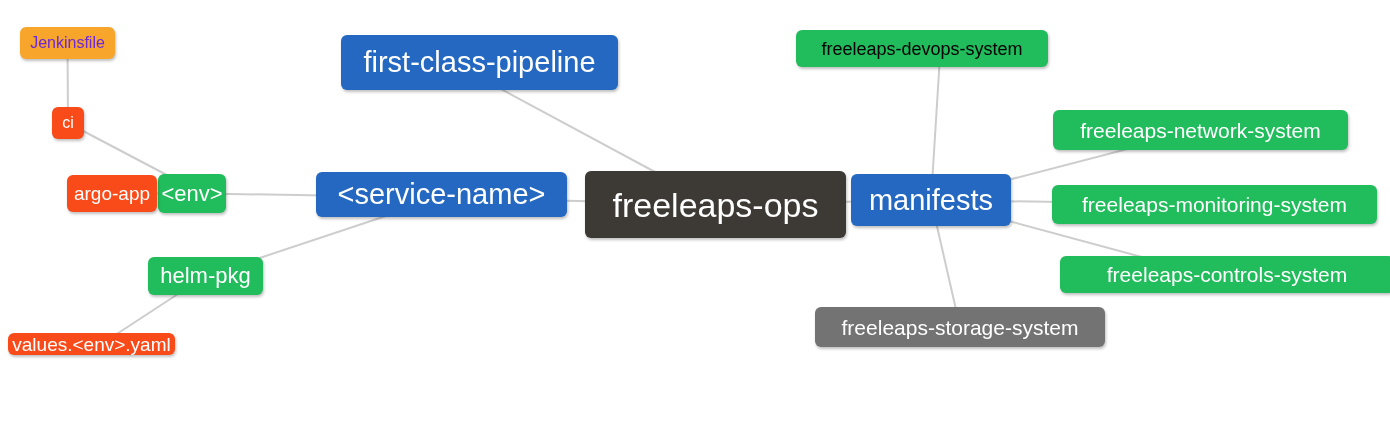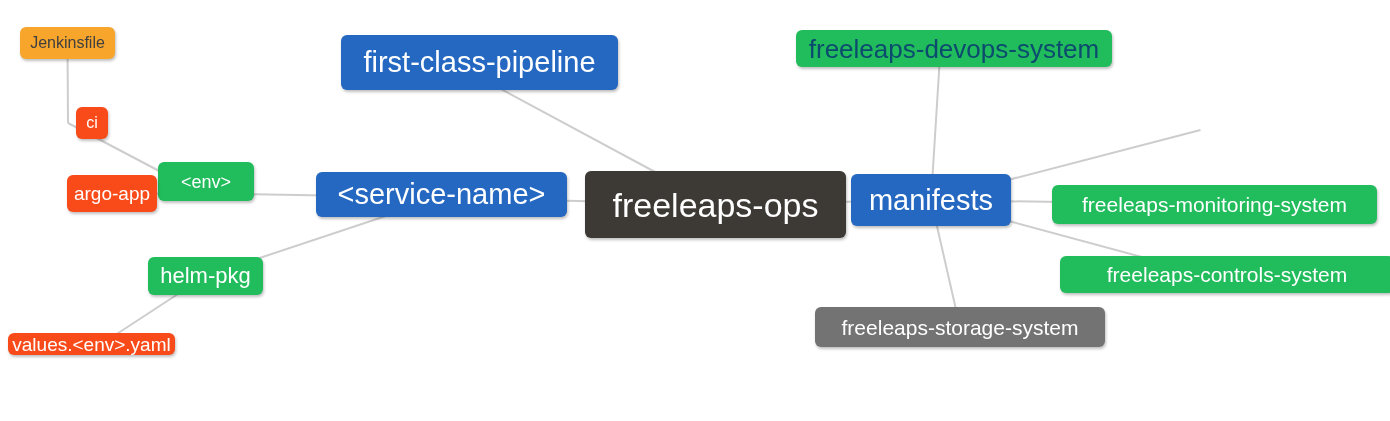--- a/index.html
+++ b/index.html
@@ -52,23 +52,24 @@
       <line x1="931" y1="200" x2="940.5" y2="48.5" stroke="#cdcdcd" stroke-width="2"></line>
       <line x1="931" y1="200" x2="1200.5" y2="130" stroke="#cdcdcd" stroke-width="2"></line>
       <line x1="931" y1="200" x2="1214.5" y2="204.5" stroke="#cdcdcd" stroke-width="2"></line>
       <line x1="931" y1="200" x2="1206.5" y2="274.5" stroke="#cdcdcd" stroke-width="2"></line>
       <line x1="931" y1="200" x2="960" y2="327" stroke="#cdcdcd" stroke-width="2"></line>
     </svg>
 <div class="node" style="left: 585px; top: 171px; width: 261px; height: 67px; font-size: 34px; background: rgb(61, 57, 53); color: rgb(255, 255, 255);">freeleaps-ops</div>
     <div class="node" style="left: 313px; top: 35px; width: 277px; height: 55px; font-size: 29px; background: rgb(36, 104, 194); color: rgb(255, 255, 255); margin-left: 28px;">first-class-pipeline</div>
     <div class="node" style="left: 316px; top: 172px; width: 251px; height: 45px; font-size: 29px; background: rgb(36, 104, 194); color: rgb(255, 255, 255);">&lt;service-name&gt;</div>
     <div class="node" style="left: 851px; top: 174px; width: 160px; height: 52px; font-size: 29px; background: rgb(36, 104, 194); color: rgb(255, 255, 255);">manifests</div>
-    <div class="node" style="left: 158px; top: 162px; width: 96px; height: 39px; font-size: 18px; background: rgb(33, 188, 92); color: rgb(255, 255, 255);">&lt;env&gt;</div>
+    <div class="node" style="left: 158px; top: 174px; width: 68px; height: 39px; font-size: 22px; background: rgb(33, 188, 92); color: rgb(255, 255, 255);">&lt;env&gt;</div>
     <div class="node" style="left: 148px; top: 257px; width: 115px; height: 38px; font-size: 22px; background: rgb(33, 188, 92); color: rgb(255, 255, 255);">helm-pkg</div>
-    <div class="node" style="left: 52px; top: 107px; width: 32px; height: 32px; font-size: 16px; background: rgb(249, 74, 26); color: rgb(255, 255, 255); margin-left: 24px;">ci</div>
+    <div class="node" style="left: 52px; top: 107px; width: 32px; height: 32px; font-size: 16px; background: rgb(249, 74, 26); color: rgb(255, 255, 255);">ci</div>
     <div class="node" style="left: 32px; top: 175px; width: 90px; height: 37px; font-size: 19px; background: rgb(249, 74, 26); color: rgb(255, 255, 255); margin-left: 35px;">argo-app</div>
     <div class="node" style="left: 8px; top: 333px; width: 167px; height: 22px; font-size: 19px; background: rgb(249, 74, 26); color: rgb(255, 255, 255);">values.&lt;env&gt;.yaml</div>
-    <div class="node" style="left: 20px; top: 27px; width: 95px; height: 32px; font-size: 16px; background: rgb(247, 165, 43); color: #404040;">Jenkinsfile</div>
-    <div class="node" style="left: 796px; top: 30px; width: 316px; height: 37px; font-size: 26px; background: rgb(33, 188, 92); color: #0c4a6e;">freeleaps-devops-system</div>
+    <div class="node" style="left: 20px; top: 27px; width: 95px; height: 32px; font-size: 16px; background: rgb(247, 165, 43); color: #6d28d9;">Jenkinsfile</div>
+    <div class="node" style="left: 796px; top: 30px; width: 252px; height: 37px; font-size: 18px; background: rgb(33, 188, 92); color: #000000;">freeleaps-devops-system</div>
+    <div class="node" style="left: 1053px; top: 110px; width: 295px; height: 40px; font-size: 21px; background: rgb(33, 188, 92); color: rgb(255, 255, 255);">freeleaps-network-system</div>
     <div class="node" style="left: 1052px; top: 185px; width: 325px; height: 39px; font-size: 21px; background: rgb(33, 188, 92); color: rgb(255, 255, 255);">freeleaps-monitoring-system</div>
     <div class="node" style="left: 1060px; top: 256px; width: 334px; height: 37px; font-size: 21px; background: rgb(33, 188, 92); color: rgb(255, 255, 255);">freeleaps-controls-system</div>
     <div class="node" style="left: 815px; top: 307px; width: 290px; height: 40px; font-size: 21px; background: #737373; color: rgb(255, 255, 255);">freeleaps-storage-system</div>
   </div>
 
 </body></html>

